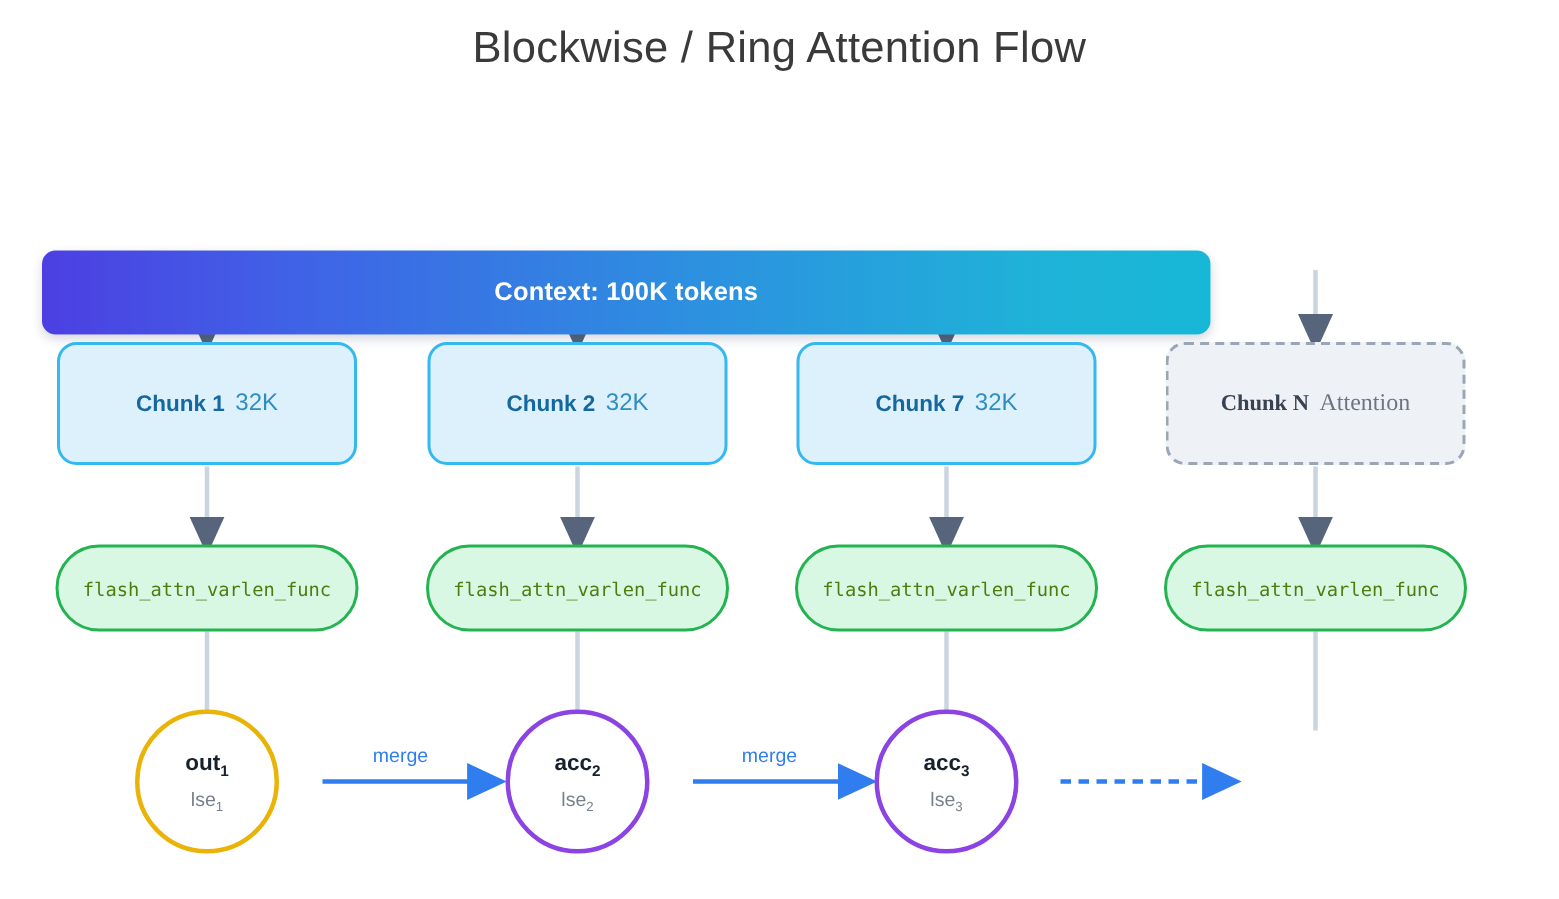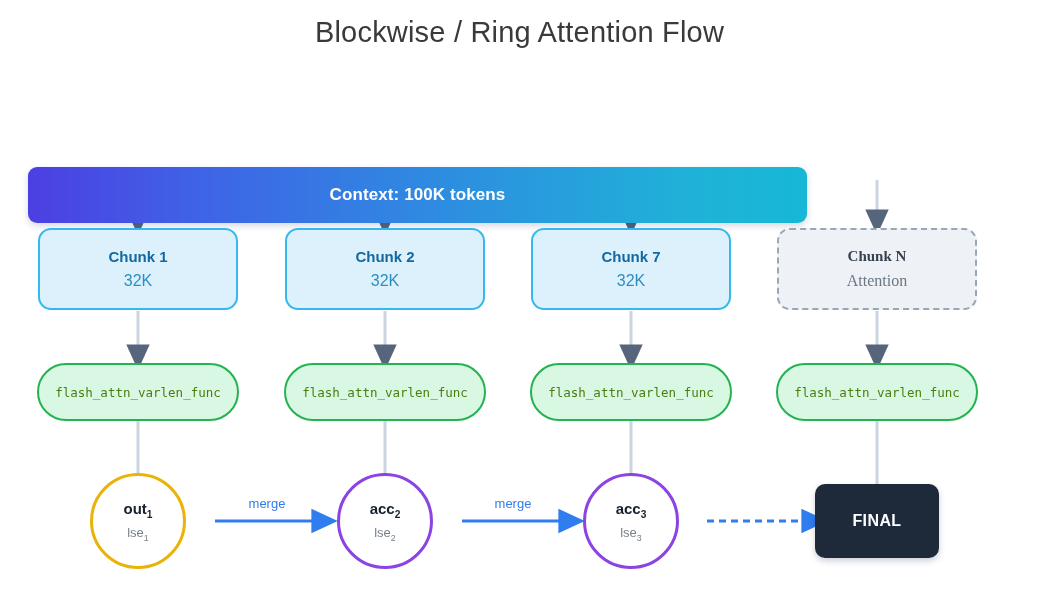--- a/index.html
+++ b/index.html
@@ -61,21 +61,21 @@
   .chunk {
     position: absolute;
     top: 228px;
     width: 200px;
     height: 82px;
     border-radius: 13px;
     background: #ddf1fd;
     border: 2px solid #35b8ef;
     box-sizing: border-box;
     display: flex;
-    flex-direction: column;
+    flex-direction: row;
     align-items: center;
     justify-content: center;
     gap: 7px;
   }
   .chunk-title {
     font-size: 15px;
     font-weight: bold;
     color: #14689f;
   }
   .chunk-sub {
@@ -285,17 +285,14 @@
     <span class="circle-sub"><span>lse</span><sub>2</sub></span>
   </div>
   <div class="circle purple" style="left:583px;">
     <span class="circle-title"><span>acc</span><sub>3</sub></span>
     <span class="circle-sub"><span>lse</span><sub>3</sub></span>
   </div>
 
   <div class="merge-label" style="left:222px;">merge</div>
   <div class="merge-label" style="left:468px;">merge</div>
 
-  <div class="final-box">
-    <span class="final-label">FINAL</span>
-  </div>
 
 </div>
 
 </body></html>

